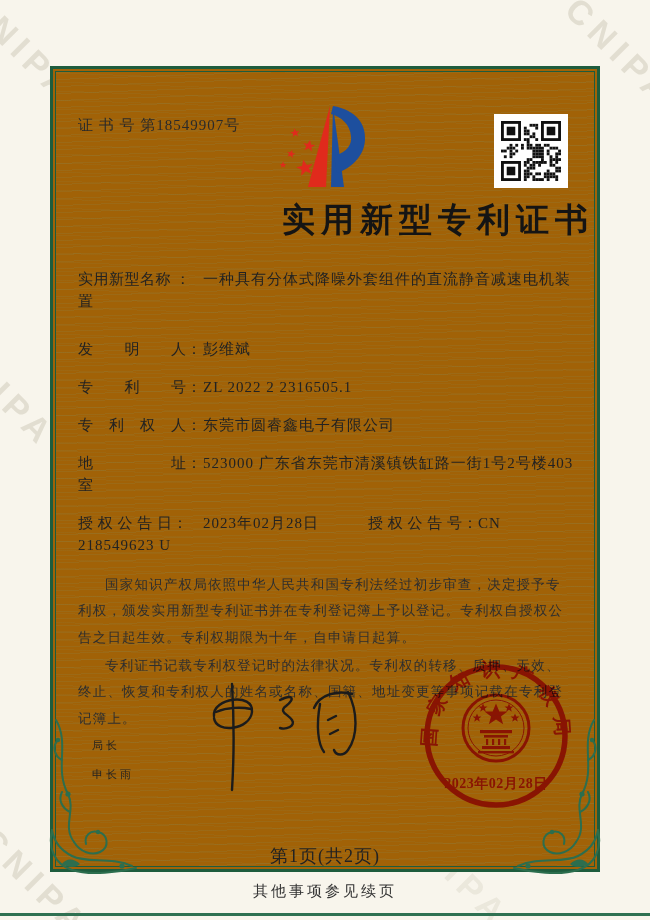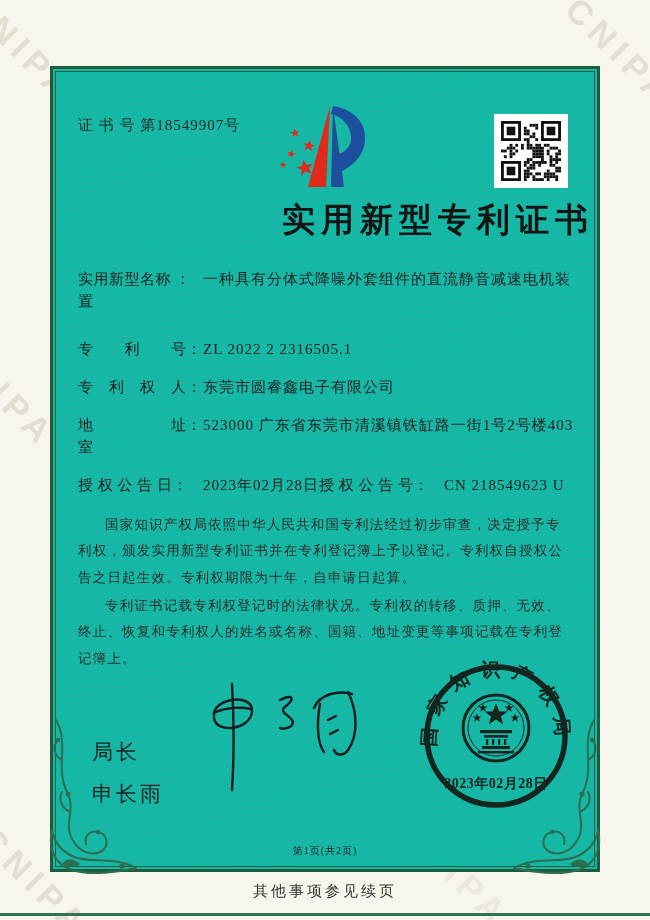--- a/index.html
+++ b/index.html
@@ -9,48 +9,48 @@
     font-family:"Liberation Serif","DejaVu Serif",serif;
     color:#1f1f1f;
   }
   .wm{
     position:absolute;font-family:"Liberation Sans","DejaVu Sans",sans-serif;
     font-weight:bold;font-size:34px;letter-spacing:7px;color:rgba(150,140,115,0.22);
     transform:rotate(45deg);transform-origin:left top;white-space:nowrap;pointer-events:none;
   }
   .frame{
     position:absolute;left:50px;top:66px;width:550px;height:806px;
-    border:3px solid #1e5c3d;box-sizing:border-box;background:#14b8a6;
+    border:3px solid #1e5c3d;box-sizing:border-box;background:#a16207;
   }
   .frame-inner{
     position:absolute;inset:2px;border:1px solid #1e5c3d;
     background-image:
       repeating-linear-gradient(178deg, rgba(120,160,130,0.12) 0 1px, transparent 1px 7px),
       repeating-linear-gradient(2deg, rgba(120,160,130,0.08) 0 1px, transparent 1px 9px);
   }
   .cert-no{position:absolute;left:22px;top:44px;font-size:15px;letter-spacing:1px;color:#2a2a2a;}
   .logo{position:absolute;left:220px;top:30px;}
   .qr{position:absolute;left:438px;top:42px;width:74px;height:74px;background:#fff;
       display:flex;align-items:center;justify-content:center;}
   .cert-title{position:absolute;left:0;top:126px;width:100%;text-align:right;margin:0;
       font-size:33px;font-weight:700;letter-spacing:6px;color:#141414;}
   .content{position:absolute;left:22px;right:20px;top:196px;}
   .field-row{margin-bottom:16px;font-size:15px;line-height:22px;letter-spacing:0.5px;color:#222;}
   .field-row.first{margin-bottom:26px;}
   .flabel{display:inline-block;min-width:125px;white-space:pre;}
   .fvalue{letter-spacing:1px;}
-  .pair2{}
+  .pair2{margin-left:34px;text-align:right;}
   .paras{margin-top:14px;font-size:13.5px;line-height:1.95;letter-spacing:1.2px;color:#2e2e2e;}
   .paras p{margin:0 0 2px 0;text-indent:2em;font-family:Liberation Serif, serif;}
-  .signoff{position:absolute;left:36px;top:666px;font-size:21px;letter-spacing:3px;color:#222;}
+  .signoff{position:absolute;left:36px;top:666px;font-size:11px;letter-spacing:3px;color:#222;}
   .signoff div{margin-bottom:14px;}
   .signature{position:absolute;left:130px;top:606px;}
   .seal{position:absolute;left:364px;top:588px;opacity:0.93;mix-blend-mode:multiply;}
   .page-num{position:absolute;left:0;top:772px;width:100%;text-align:center;
-      font-size:10px;letter-spacing:1px;color:#222;}
+      font-size:18px;letter-spacing:1px;color:#222;}
   .footer-note{position:absolute;left:0;top:882px;width:100%;text-align:center;
       font-size:15px;letter-spacing:3px;color:#333;}
   .bottom-line{position:absolute;left:0;top:913px;width:100%;height:3px;background:#2f7152;}
   .orn{position:absolute;pointer-events:none;}
   .orn-r{right:-8px;bottom:-10px;}
   .orn-l{left:-8px;bottom:-10px;transform:scaleX(-1);}
 </style>
 </head>
 <body>
 
@@ -254,20 +254,23 @@
         </svg>
     </div>
 
     <h1 class="cert-title">实用新型专利证书</h1>
 
     <div class="content">
       <div class="field-row first">
         <span class="flabel">实用新型名称 ：</span><span class="fvalue">一种具有分体式降噪外套组件的直流静音减速电机装置</span>
       </div>
       <div class="field-row">
+        <span class="flabel">发　　明　　人：</span><span class="fvalue">彭维斌</span>
+      </div>
+      <div class="field-row">
         <span class="flabel">专　　利　　号：</span><span class="fvalue">ZL 2022 2 2316505.1</span>
       </div>
       <div class="field-row">
         <span class="flabel">专　利　权　人：</span><span class="fvalue">东莞市圆睿鑫电子有限公司</span>
       </div>
       <div class="field-row">
         <span class="flabel">地　　　　　址：</span><span class="fvalue">523000 广东省东莞市清溪镇铁缸路一街1号2号楼403室</span>
       </div>
       <div class="field-row">
         <span class="flabel">授 权 公 告 日：</span><span class="fvalue">2023年02月28日</span><span class="flabel pair2">授 权 公 告 号：</span><span class="fvalue">CN 218549623 U</span>

